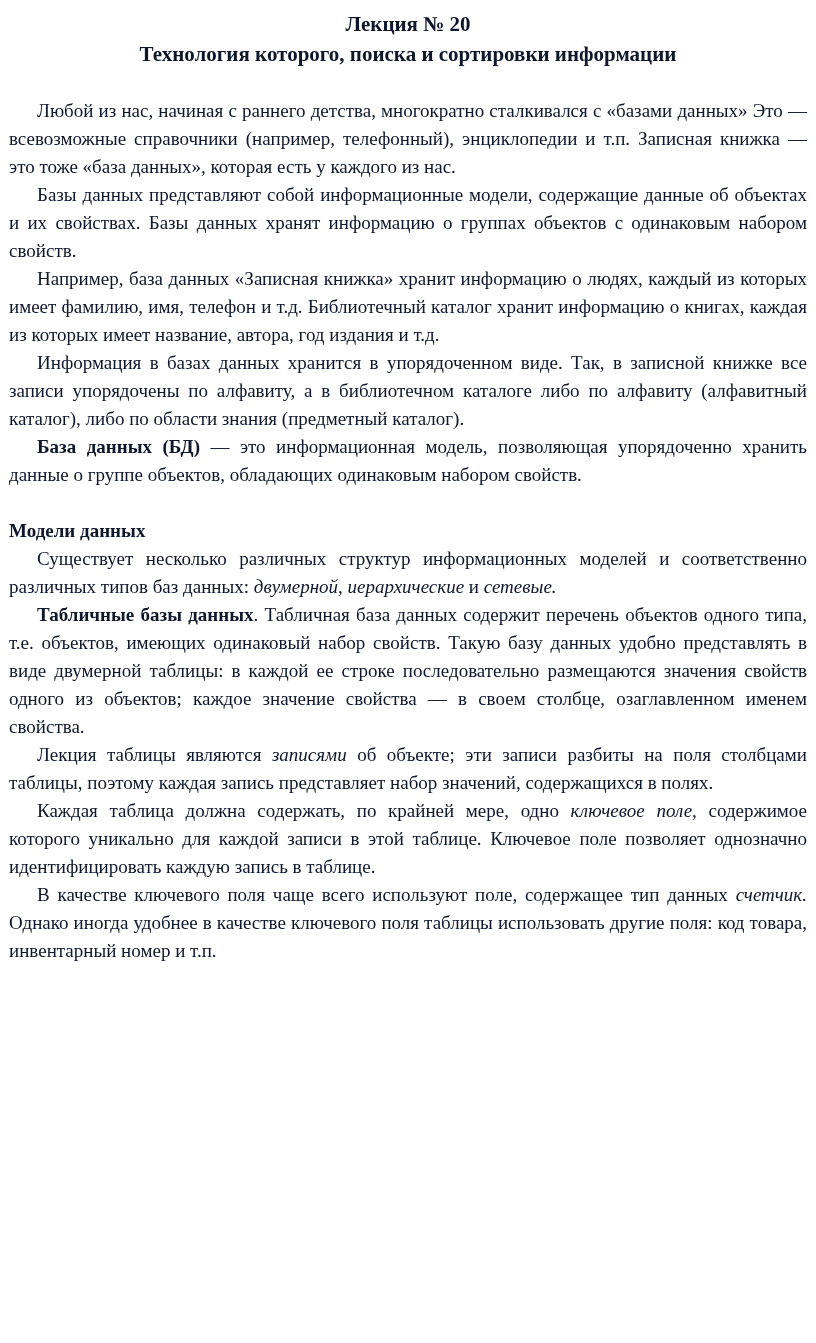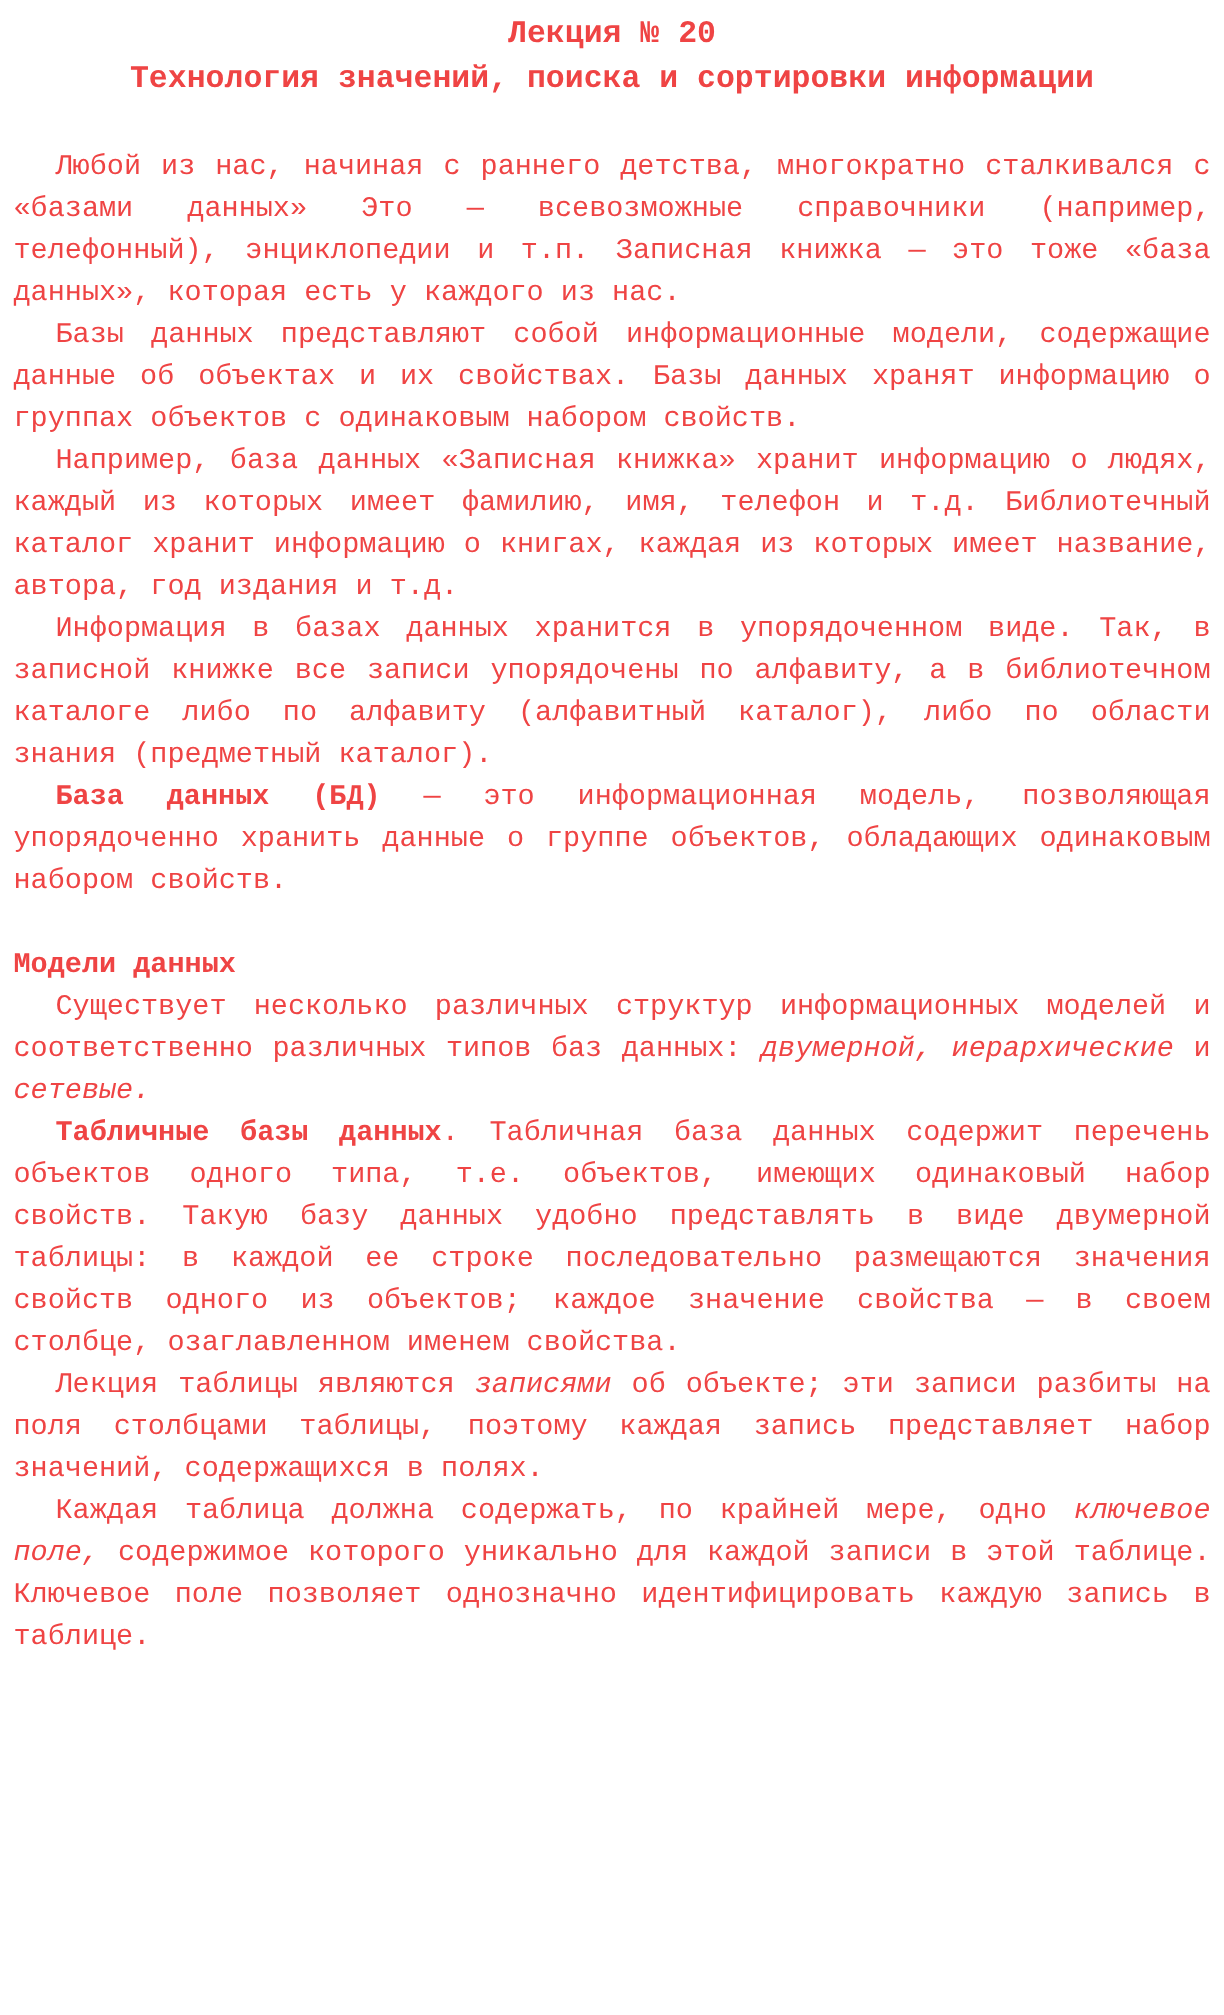--- a/index.html
+++ b/index.html
@@ -7,22 +7,22 @@
     padding: 0;
     background: #ffffff;
   }
   .page {
     width: 816px;
     height: 1343px;
     box-sizing: border-box;
     padding: 9px 9px 2px 9px;
     overflow: hidden;
     background: #ffffff;
-    color: #ef4444;
-    font-family: Liberation Mono, monospace;
+    color: #0f172a;
+    font-family: Liberation Serif, serif;
     font-size: 19px;
     line-height: 28px;
   }
   .para {
     margin: 0;
     text-align: justify;
     text-indent: 28px;
   }
   .para.title {
     text-align: center;
@@ -41,26 +41,27 @@
   }
   .run.bold   { font-weight: bold; }
   .run.italic { font-style: italic; }
   .run.normal { font-weight: normal; font-style: normal; }
 </style>
 </head>
 <body>
 
 <div class="page">
     <p class="para title"><span class="run bold">Лекция № 20</span></p>
-    <p class="para title"><span class="run bold">Технология значений, поиска и сортировки информации</span></p>
+    <p class="para title"><span class="run bold">Технология которого, поиска и сортировки информации</span></p>
     <p class="para blank">&nbsp;</p>
     <p class="para body"><span class="run normal">Любой из нас, начиная с раннего детства, многократно сталкивался с «базами данных» Это — всевозможные справочники (например, телефонный), энциклопедии и т.п. Записная книжка — это тоже «база данных», которая есть у каждого из нас.</span></p>
     <p class="para body"><span class="run normal">Базы данных представляют собой информационные модели, содержащие данные об объектах и их свойствах. Базы данных хранят информацию о группах объектов с одинаковым набором свойств.</span></p>
     <p class="para body"><span class="run normal">Например, база данных «Записная книжка» хранит информацию о людях, каждый из которых имеет фамилию, имя, телефон и т.д. Библиотечный каталог хранит информацию о книгах, каждая из которых имеет название, автора, год издания и т.д.</span></p>
     <p class="para body"><span class="run normal">Информация в базах данных хранится в упорядоченном виде. Так, в записной книжке все записи упорядочены по алфавиту, а в библиотечном каталоге либо по алфавиту (алфавитный каталог), либо по области знания (предметный каталог).</span></p>
     <p class="para body"><span class="run bold">База данных (БД)</span><span class="run normal"> — это информационная модель, позволяющая упорядоченно хранить данные о группе объектов, обладающих одинаковым набором свойств.</span></p>
     <p class="para blank">&nbsp;</p>
     <p class="para heading"><span class="run bold">Модели данных</span></p>
     <p class="para body"><span class="run normal">Существует несколько различных структур информационных моделей и соответственно различных типов баз данных: </span><span class="run italic">двумерной, иерархические</span><span class="run normal"> и </span><span class="run italic">сетевые.</span></p>
     <p class="para body"><span class="run bold">Табличные базы данных</span><span class="run normal">. Табличная база данных содержит перечень объектов одного типа, т.е. объектов, имеющих одинаковый набор свойств. Такую базу данных удобно представлять в виде двумерной таблицы: в каждой ее строке последовательно размещаются значения свойств одного из объектов; каждое значение свойства — в своем столбце, озаглавленном именем свойства.</span></p>
     <p class="para body"><span class="run normal">Лекция таблицы являются </span><span class="run italic">записями</span><span class="run normal"> об объекте; эти записи разбиты на поля столбцами таблицы, поэтому каждая запись представляет набор значений, содержащихся в полях.</span></p>
     <p class="para body"><span class="run normal">Каждая таблица должна содержать, по крайней мере, одно </span><span class="run italic">ключевое поле,</span><span class="run normal"> содержимое которого уникально для каждой записи в этой таблице. Ключевое поле позволяет однозначно идентифицировать каждую запись в таблице.</span></p>
+    <p class="para body"><span class="run normal">В качестве ключевого поля чаще всего используют поле, содержащее тип данных </span><span class="run italic">счетчик.</span><span class="run normal"> Однако иногда удобнее в качестве ключевого поля таблицы использовать другие поля: код товара, инвентарный номер и т.п.</span></p>
   </div>
 
 </body></html>

